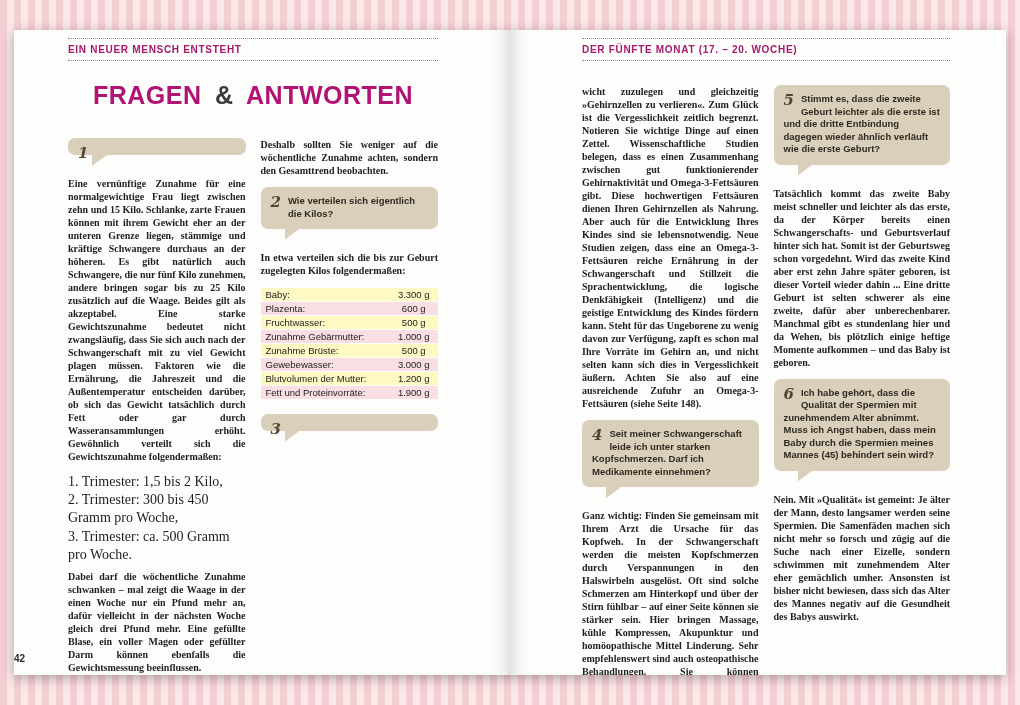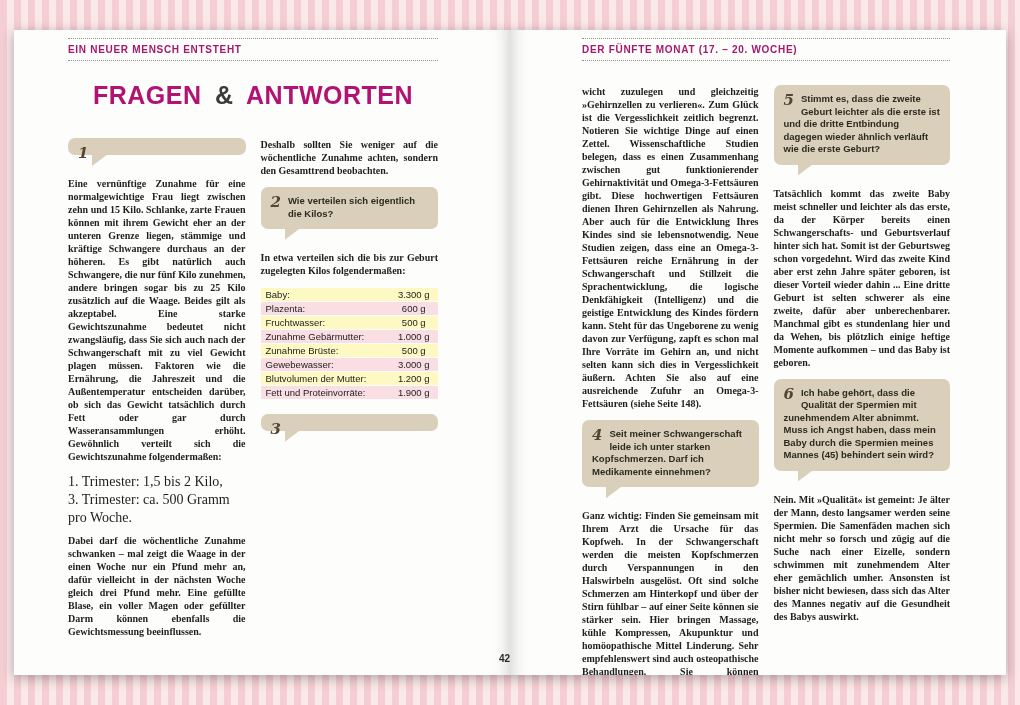--- a/index.html
+++ b/index.html
@@ -55,21 +55,21 @@
   }
   .wtable{
     width:100%;border-collapse:separate;border-spacing:0 1px;
     font-family:"Liberation Sans",sans-serif;font-size:9.5px;color:#222;
     margin:0 0 14px;
   }
   .wtable td{background:#fef9c3;padding:1px 5px;}
   .wtable tr:nth-child(even) td{background:#f9dee4;}
   .wtable td.val{text-align:center;white-space:nowrap;}
   .pageno{
-    position:absolute;bottom:11px;left:0;right:0;text-align:right;
+    position:absolute;bottom:11px;left:0;right:0;text-align:left;
     font-family:"Liberation Sans",sans-serif;font-weight:bold;font-size:10px;color:#2b2b2b;
   }
   .mt6{margin-top:6px;}
 </style>
 </head>
 <body>
 
 <div class="spread">
 
   <div class="page page-left">
@@ -82,20 +82,21 @@
     </div>
 
     <div class="cols">
       <div class="col">
         <div class="qbox">
           <span class="qnum">1</span>
         </div>
         <p class="body-p">Eine vernünftige Zunahme für eine normalgewichtige Frau liegt zwischen zehn und 15 Kilo. Schlanke, zarte Frauen können mit ihrem Gewicht eher an der unteren Grenze liegen, stämmige und kräftige Schwangere durchaus an der höheren. Es gibt natürlich auch Schwangere, die nur fünf Kilo zunehmen, andere bringen sogar bis zu 25 Kilo zusätzlich auf die Waage. Beides gilt als akzeptabel. Eine starke Gewichtszunahme bedeutet nicht zwangsläufig, dass Sie sich auch nach der Schwangerschaft mit zu viel Gewicht plagen müssen. Faktoren wie die Ernährung, die Jahreszeit und die Außentemperatur entscheiden darüber, ob sich das Gewicht tatsächlich durch Fett oder gar durch Wasseransammlungen erhöht. Gewöhnlich verteilt sich die Gewichtszunahme folgendermaßen:</p>
         <div class="list-block">
           <div class="list-line">1. Trimester: 1,5 bis 2 Kilo,</div>
+          <div class="list-line">2. Trimester: 300 bis 450 Gramm pro Woche,</div>
           <div class="list-line">3. Trimester: ca. 500 Gramm pro Woche.</div>
         </div>
         <p class="body-p mt6">Dabei darf die wöchentliche Zunahme schwanken – mal zeigt die Waage in der einen Woche nur ein Pfund mehr an, dafür vielleicht in der nächsten Woche gleich drei Pfund mehr. Eine gefüllte Blase, ein voller Magen oder gefüllter Darm können ebenfalls die Gewichtsmessung beeinflussen.</p>
       </div>
 
       <div class="col">
         <p class="body-p">Deshalb sollten Sie weniger auf die wöchentliche Zunahme achten, sondern den Gesamttrend beobachten.</p>
         <div class="qbox">
           <span class="qnum">2</span>
           <span>Wie verteilen sich eigentlich die Kilos?</span>

